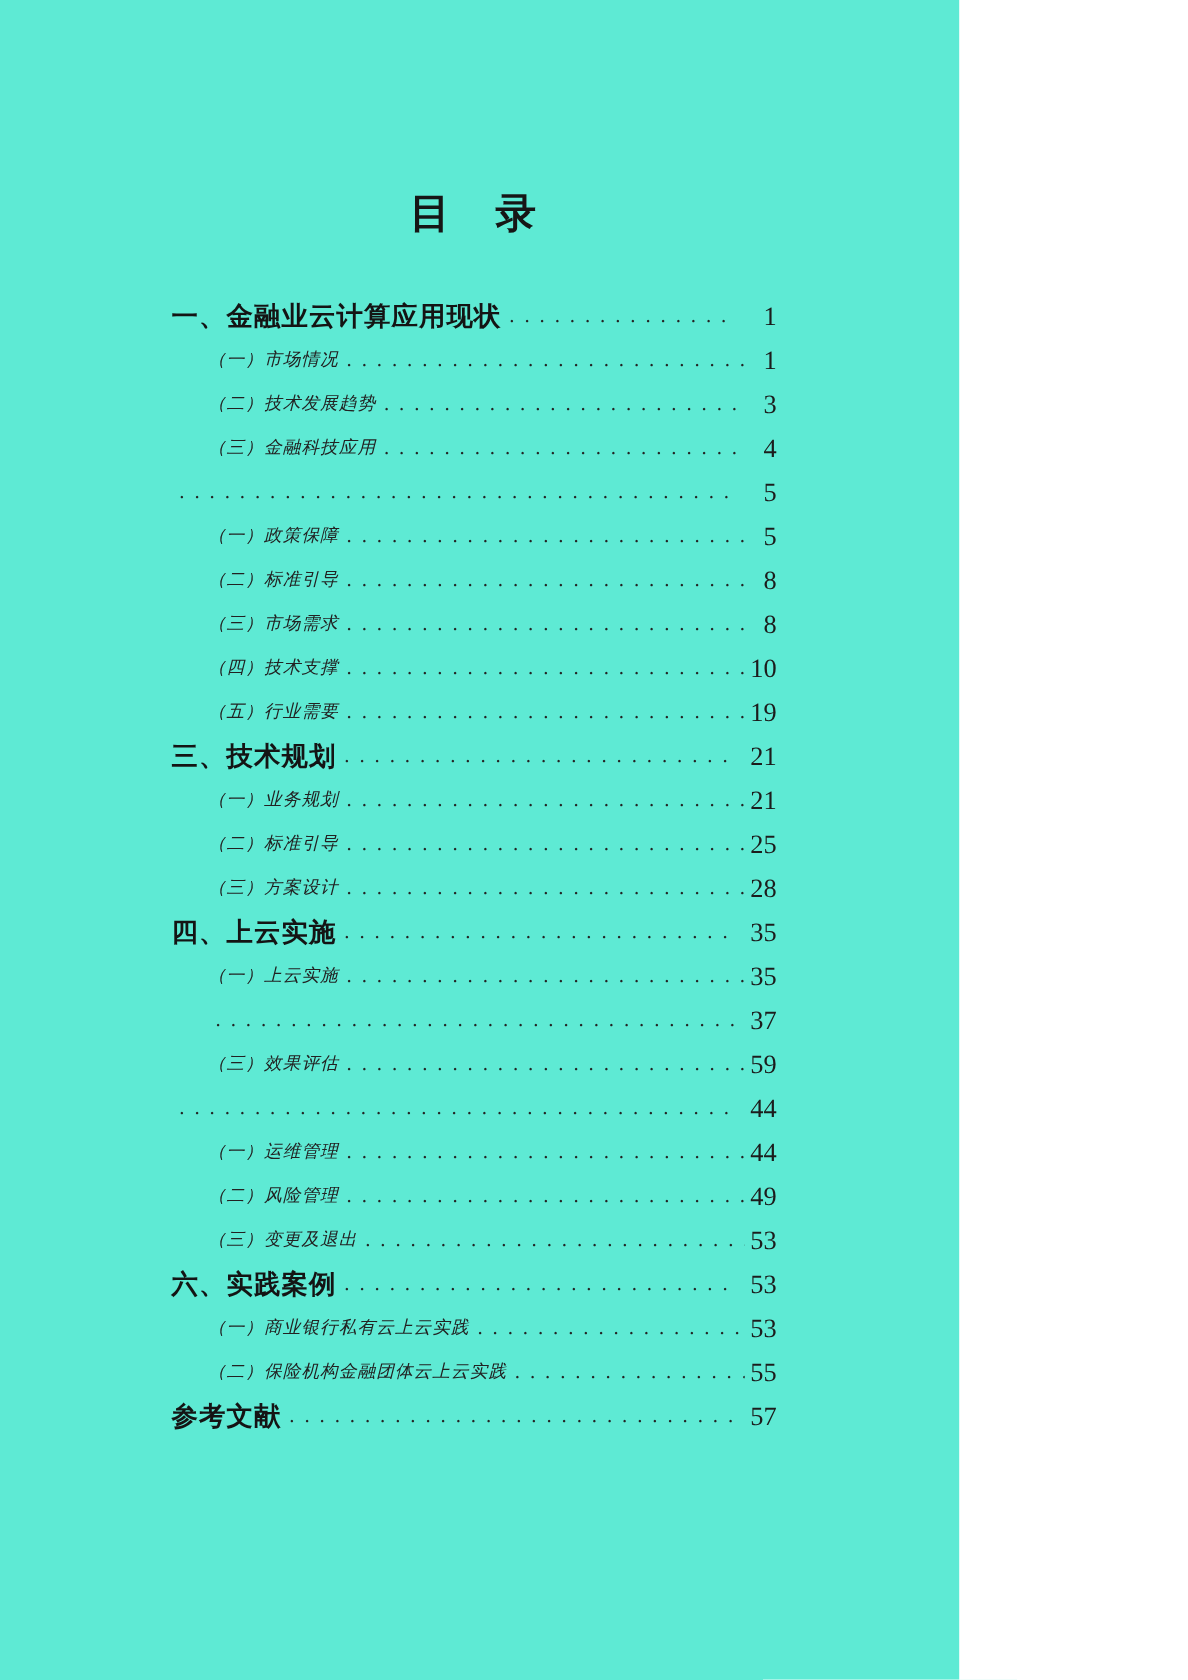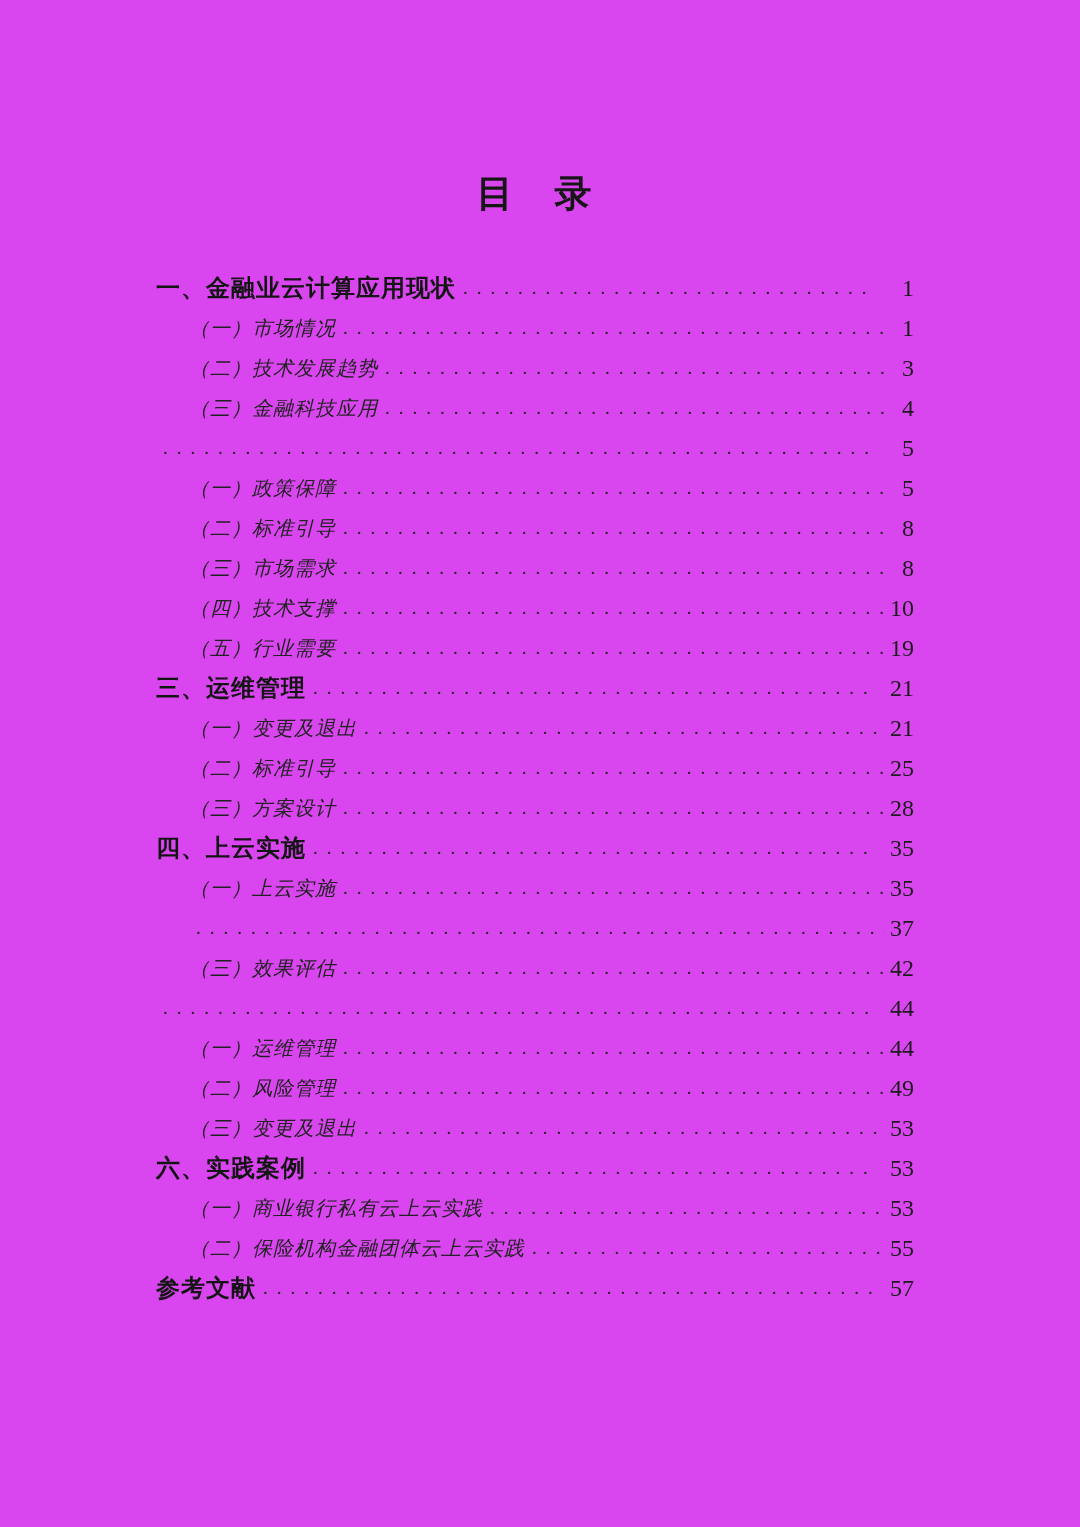--- a/index.html
+++ b/index.html
@@ -9,23 +9,23 @@
   }
   body {
     width: 1080px;
     height: 1527px;
     position: relative;
     font-family: "Liberation Serif", "DejaVu Serif", serif;
     color: #1c1c1c;
     overflow: hidden;
   }
   .page {
-    width: 1080px;
+    width: 872px;
     height: 1527px;
-    background: #d946ef;
+    background: #5eead4;
     box-sizing: border-box;
     padding: 170px 166px 16px 156px;
   }
   .doc-title {
     margin: 0 0 50px 0;
     text-align: center;
     font-family: "Liberation Sans", "DejaVu Sans", sans-serif;
     font-weight: 700;
     font-size: 37px;
     line-height: 48px;
@@ -52,21 +52,21 @@
     color: #141414;
     letter-spacing: 1px;
   }
   .row.level-2 {
     padding-left: 33px;
   }
   .row.level-2 .label {
     font-family: "Liberation Serif", "DejaVu Serif", serif;
     font-style: italic;
     font-weight: 400;
-    font-size: 20px;
+    font-size: 16px;
     color: #222222;
     letter-spacing: 1px;
   }
   .leader {
     flex: 1 1 auto;
     overflow: hidden;
     white-space: nowrap;
     font-family: "Liberation Serif", "DejaVu Serif", serif;
     font-size: 19px;
     letter-spacing: 9px;
@@ -138,26 +138,26 @@
     <span class="label">（四）技术支撑</span>
     <span class="leader" aria-hidden="true">..........................................................................................</span>
     <span class="pagenum">10</span>
   </div>
       <div class="row level-2">
     <span class="label">（五）行业需要</span>
     <span class="leader" aria-hidden="true">..........................................................................................</span>
     <span class="pagenum">19</span>
   </div>
       <div class="row level-1">
-    <span class="label">三、运维管理</span>
+    <span class="label">三、技术规划</span>
     <span class="leader" aria-hidden="true">..........................................................................................</span>
     <span class="pagenum">21</span>
   </div>
       <div class="row level-2">
-    <span class="label">（一）变更及退出</span>
+    <span class="label">（一）业务规划</span>
     <span class="leader" aria-hidden="true">..........................................................................................</span>
     <span class="pagenum">21</span>
   </div>
       <div class="row level-2">
     <span class="label">（二）标准引导</span>
     <span class="leader" aria-hidden="true">..........................................................................................</span>
     <span class="pagenum">25</span>
   </div>
       <div class="row level-2">
     <span class="label">（三）方案设计</span>
@@ -174,21 +174,21 @@
     <span class="leader" aria-hidden="true">..........................................................................................</span>
     <span class="pagenum">35</span>
   </div>
       <div class="row level-2">
     <span class="leader" aria-hidden="true">..........................................................................................</span>
     <span class="pagenum">37</span>
   </div>
       <div class="row level-2">
     <span class="label">（三）效果评估</span>
     <span class="leader" aria-hidden="true">..........................................................................................</span>
-    <span class="pagenum">42</span>
+    <span class="pagenum">59</span>
   </div>
       <div class="row level-1">
     <span class="leader" aria-hidden="true">..........................................................................................</span>
     <span class="pagenum">44</span>
   </div>
       <div class="row level-2">
     <span class="label">（一）运维管理</span>
     <span class="leader" aria-hidden="true">..........................................................................................</span>
     <span class="pagenum">44</span>
   </div>

